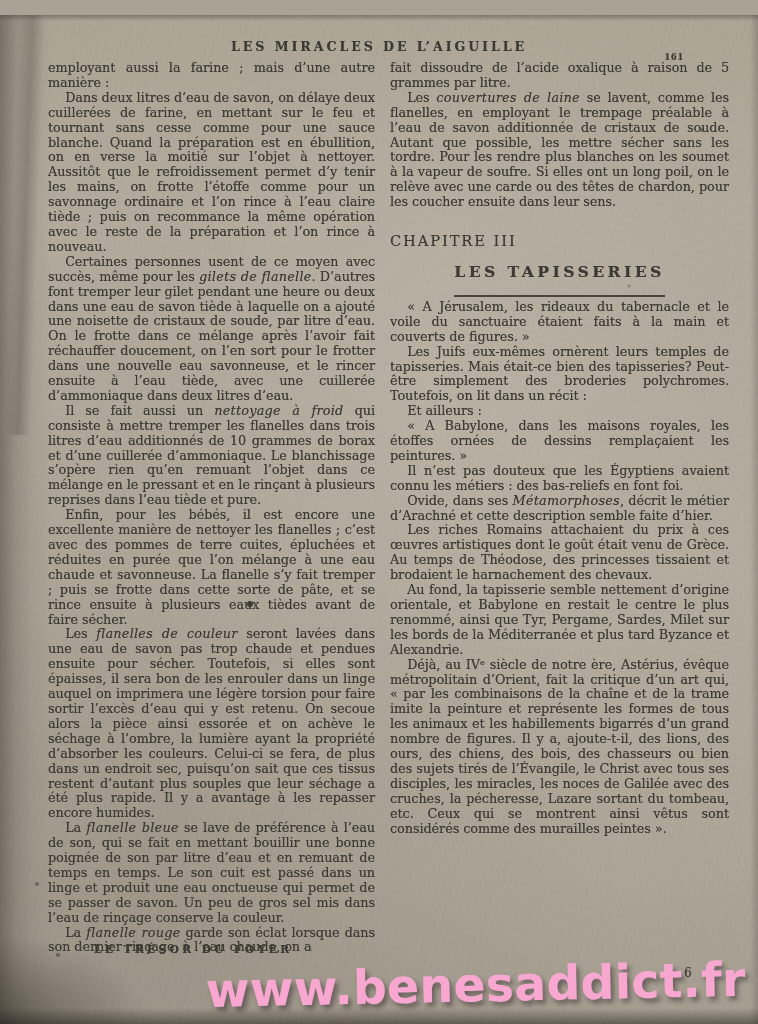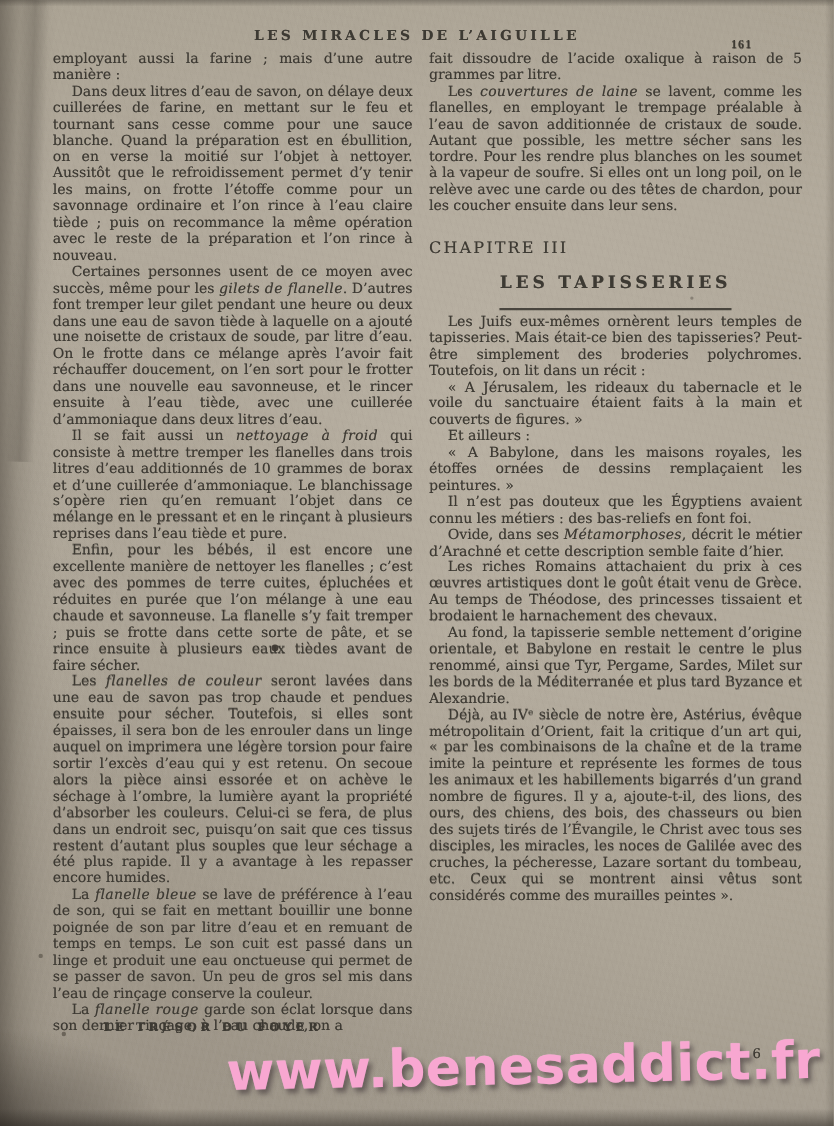--- a/index.html
+++ b/index.html
@@ -7,20 +7,21 @@
     width:758px;height:1024px;position:relative;overflow:hidden;
     font-family:"DejaVu Serif", serif;
     background:#aaa295;
   }
   .page{
     position:absolute;inset:0;
     background:
       radial-gradient(ellipse at 58% 38%, rgba(190,182,168,.55) 0%, rgba(178,170,156,.25) 45%, rgba(0,0,0,0) 70%),
       radial-gradient(ellipse at 20% 85%, rgba(120,112,100,.25) 0%, rgba(0,0,0,0) 55%),
       linear-gradient(180deg,#aba394 0%,#b2aa9c 18%,#b4ac9e 55%,#aca496 85%,#a59d90 100%);
+    margin-top: 15px;
   }
   
   .grain{
     position:absolute;inset:0;opacity:.5;pointer-events:none;
     background:
       repeating-linear-gradient(13deg, rgba(140,132,120,.06) 0 3px, rgba(0,0,0,0) 3px 9px),
       repeating-linear-gradient(104deg, rgba(220,214,200,.06) 0 2px, rgba(0,0,0,0) 2px 7px),
       repeating-linear-gradient(74deg, rgba(90,84,74,.05) 0 1px, rgba(0,0,0,0) 1px 5px);
   }
   .gutter{
@@ -108,22 +109,22 @@
     <div class="col col-right ink">
       <div>
           <p class="noindent">fait dissoudre de l’acide oxalique à raison de 5 grammes par litre.</p>
           <p>Les <i>couvertures de laine</i> se lavent, comme les flanelles, en employant le trempage préalable à l’eau de savon additionnée de cristaux de soude. Autant que possible, les mettre sécher sans les tordre. Pour les rendre plus blanches on les soumet à la vapeur de soufre. Si elles ont un long poil, on le relève avec une carde ou des têtes de chardon, pour les coucher ensuite dans leur sens.</p>
         </div>
       <div class="chapter-head">CHAPITRE III</div>
       <div class="chapter-title">
         <span class="underline">LES TAPISSERIES</span>
       </div>
       <div>
+          <p>« A Jérusalem, les rideaux du tabernacle et le voile du sanctuaire étaient faits à la main et couverts de figures. »</p>
           <p>Les Juifs eux-mêmes ornèrent leurs temples de tapisseries. Mais était-ce bien des tapisseries? Peut-être simplement des broderies polychromes. Toutefois, on lit dans un récit :</p>
-          <p>« A Jérusalem, les rideaux du tabernacle et le voile du sanctuaire étaient faits à la main et couverts de figures. »</p>
           <p>Et ailleurs :</p>
           <p>« A Babylone, dans les maisons royales, les étoffes ornées de dessins remplaçaient les peintures. »</p>
           <p>Il n’est pas douteux que les Égyptiens avaient connu les métiers : des bas-reliefs en font foi.</p>
           <p>Ovide, dans ses <i>Métamorphoses</i>, décrit le métier d’Arachné et cette description semble faite d’hier.</p>
           <p>Les riches Romains attachaient du prix à ces œuvres artistiques dont le goût était venu de Grèce. Au temps de Théodose, des princesses tissaient et brodaient le harnachement des chevaux.</p>
           <p>Au fond, la tapisserie semble nettement d’origine orientale, et Babylone en restait le centre le plus renommé, ainsi que Tyr, Pergame, Sardes, Milet sur les bords de la Méditerranée et plus tard Byzance et Alexandrie.</p>
           <p>Déjà, au IVᵉ siècle de notre ère, Astérius, évêque métropolitain d’Orient, fait la critique d’un art qui, « par les combinaisons de la chaîne et de la trame imite la peinture et représente les formes de tous les animaux et les habillements bigarrés d’un grand nombre de figures. Il y a, ajoute-t-il, des lions, des ours, des chiens, des bois, des chasseurs ou bien des sujets tirés de l’Évangile, le Christ avec tous ses disciples, les miracles, les noces de Galilée avec des cruches, la pécheresse, Lazare sortant du tombeau, etc. Ceux qui se montrent ainsi vêtus sont considérés comme des murailles peintes ».</p>
         </div>
     </div>
   </div>

